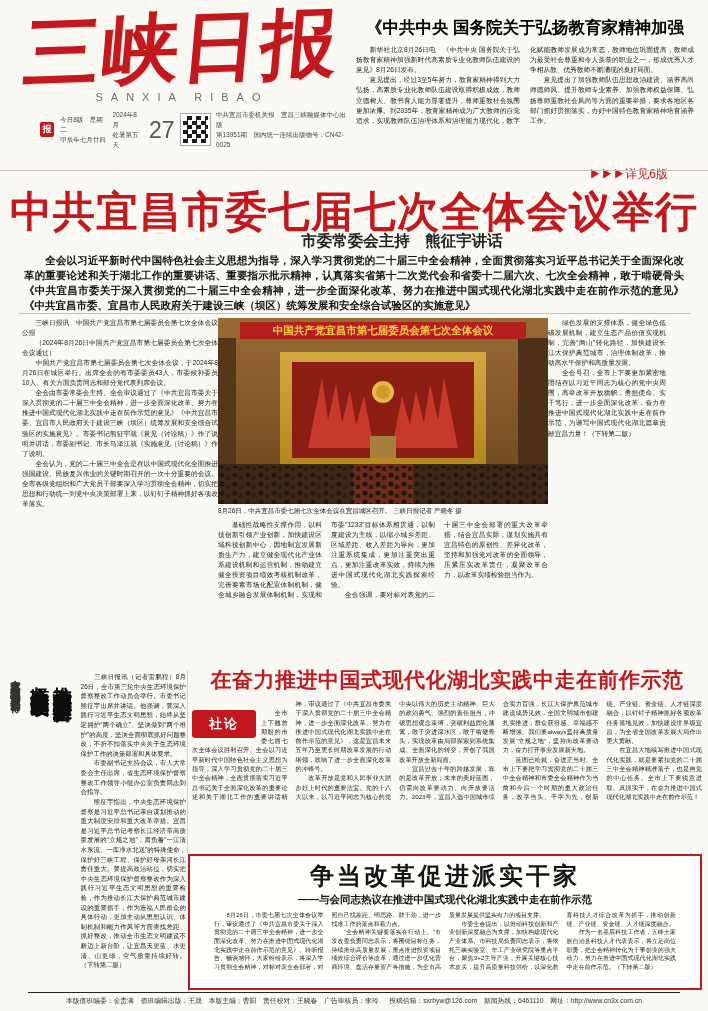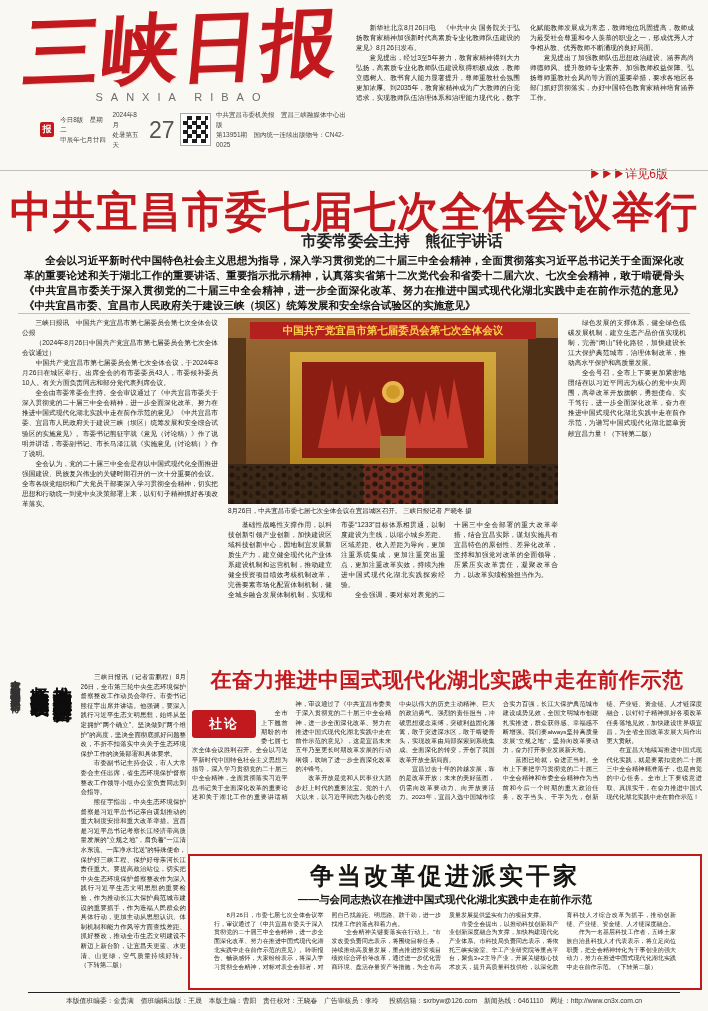--- a/index.html
+++ b/index.html
@@ -25,21 +25,21 @@
         text-align:justify;color:#222;white-space:pre-line;height:118px;overflow:hidden;}
   .edu-more{position:absolute;right:26px;top:150px;color:#c2191f;font-weight:normal;font-size:12px;}
   .rule{position:absolute;border-top:1px solid #c5c1b8;}
   
   .main-hl{position:absolute;top:184px;left:0;width:708px;text-align:center;color:#c2191f;
         font-weight:bold;font-size:42px;letter-spacing:1px;}
   .main-sub{position:absolute;top:231px;left:0;width:708px;text-align:center;font-size:15.5px;
         font-weight:bold;color:#222;margin-left:48px;}
   .lede{position:absolute;top:253px;left:24px;width:660px;font-size:10.5px;font-weight:bold;
         line-height:1.42;text-align:justify;color:#111;}
-  .band1{position:absolute;top:318px;left:22px;width:664px;height:350px;display:flex;gap:10px;}
+  .band1{position:absolute;top:318px;left:22px;width:664px;height:350px;display:flex;}
   .newscol{font-size:6.7px;line-height:1.5;text-align:justify;white-space:pre-line;
         overflow:hidden;color:#1c1c1c;}
   .col-left{width:196px;}
   .center{width:330px;}
   .col-right{width:118px;}
   .photo{width:330px;height:186px;position:relative;background:#7a5530;}
   .caption{font-size:6.5px;margin:3px 0 4px 0;color:#222;}
   .center-cols{column-count:3;column-gap:9px;height:148px;}
   
   .eco{position:absolute;top:672px;left:6px;width:180px;height:322px;display:flex;gap:7px;}
@@ -91,20 +91,21 @@
       <div class="qr"></div>
       <div>
         <div>中共宜昌市委机关报　宜昌三峡融媒体中心出版</div>
         <div>第13951期　国内统一连续出版物号：CN42-0025</div>
       </div>
     </div>
   </div>
 
   <div class="edu">
     <div class="edu-title">
+      <div>《中共中央 国务院关于弘扬教育家精神加强</div>
     </div>
     <div class="edu-body newscol">　　新华社北京8月26日电　《中共中央 国务院关于弘扬教育家精神加强新时代高素质专业化教师队伍建设的意见》8月26日发布。
 　　意见提出，经过3至5年努力，教育家精神得到大力弘扬，高素质专业化教师队伍建设取得积极成效，教师立德树人、教书育人能力显著提升，尊师重教社会氛围更加浓厚。到2035年，教育家精神成为广大教师的自觉追求，实现教师队伍治理体系和治理能力现代化，数字化赋能教师发展成为常态，教师地位巩固提高，教师成为最受社会尊重和令人羡慕的职业之一，形成优秀人才争相从教、优秀教师不断涌现的良好局面。
 　　意见提出了加强教师队伍思想政治建设、涵养高尚师德师风、提升教师专业素养、加强教师权益保障、弘扬尊师重教社会风尚等方面的重要举措，要求各地区各部门抓好贯彻落实，办好中国特色教育家精神培育涵养工作。</div>
     <div class="edu-more">▶▶▶详见6版</div>
   </div>
 
   <div class="rule" style="top:170px;left:0;width:708px;"></div>
 
   <div class="main-hl">中共宜昌市委七届七次全体会议举行</div>

